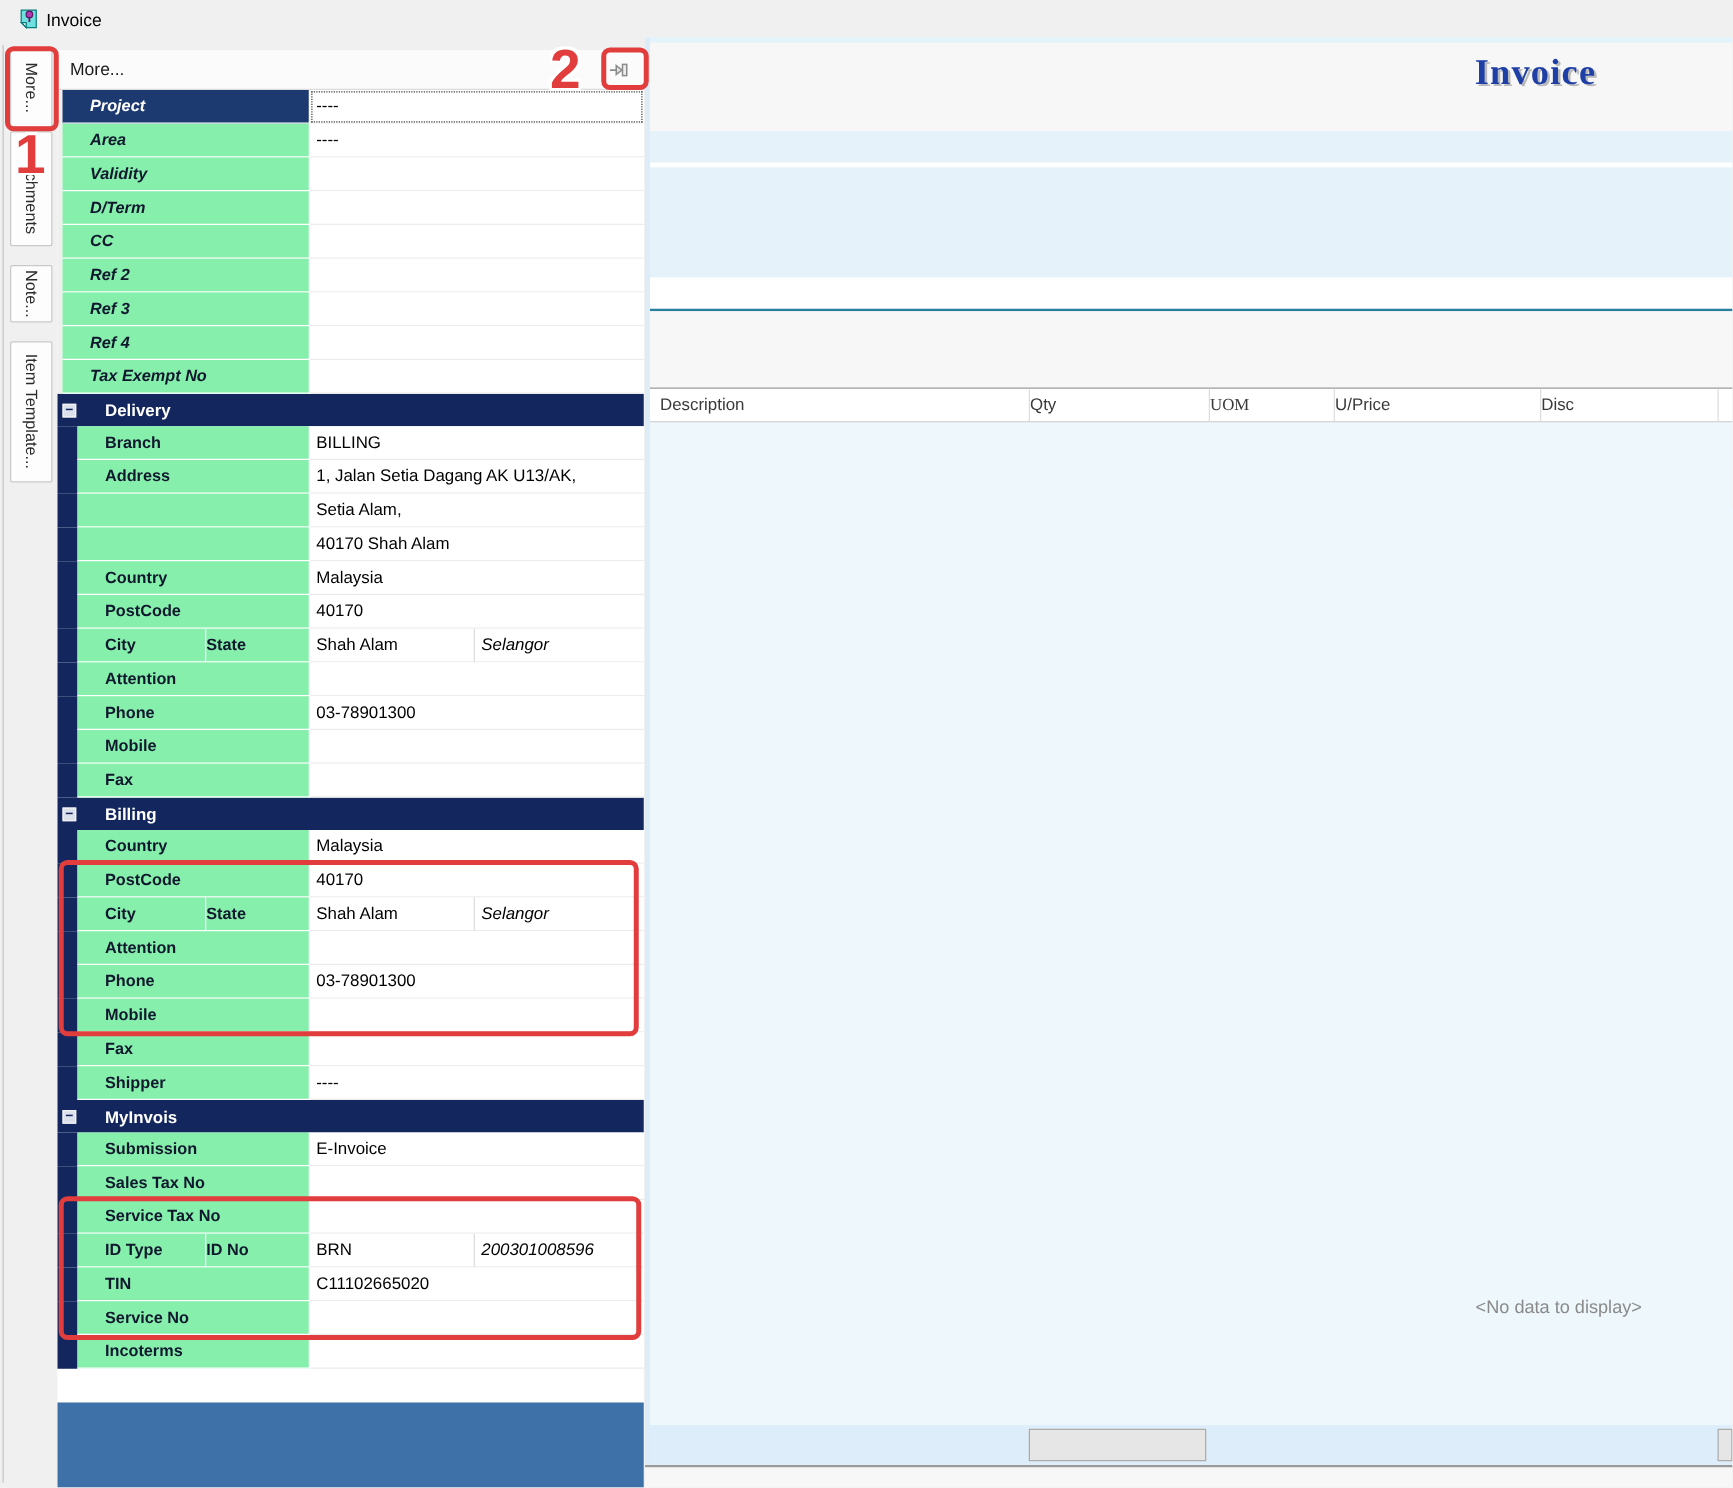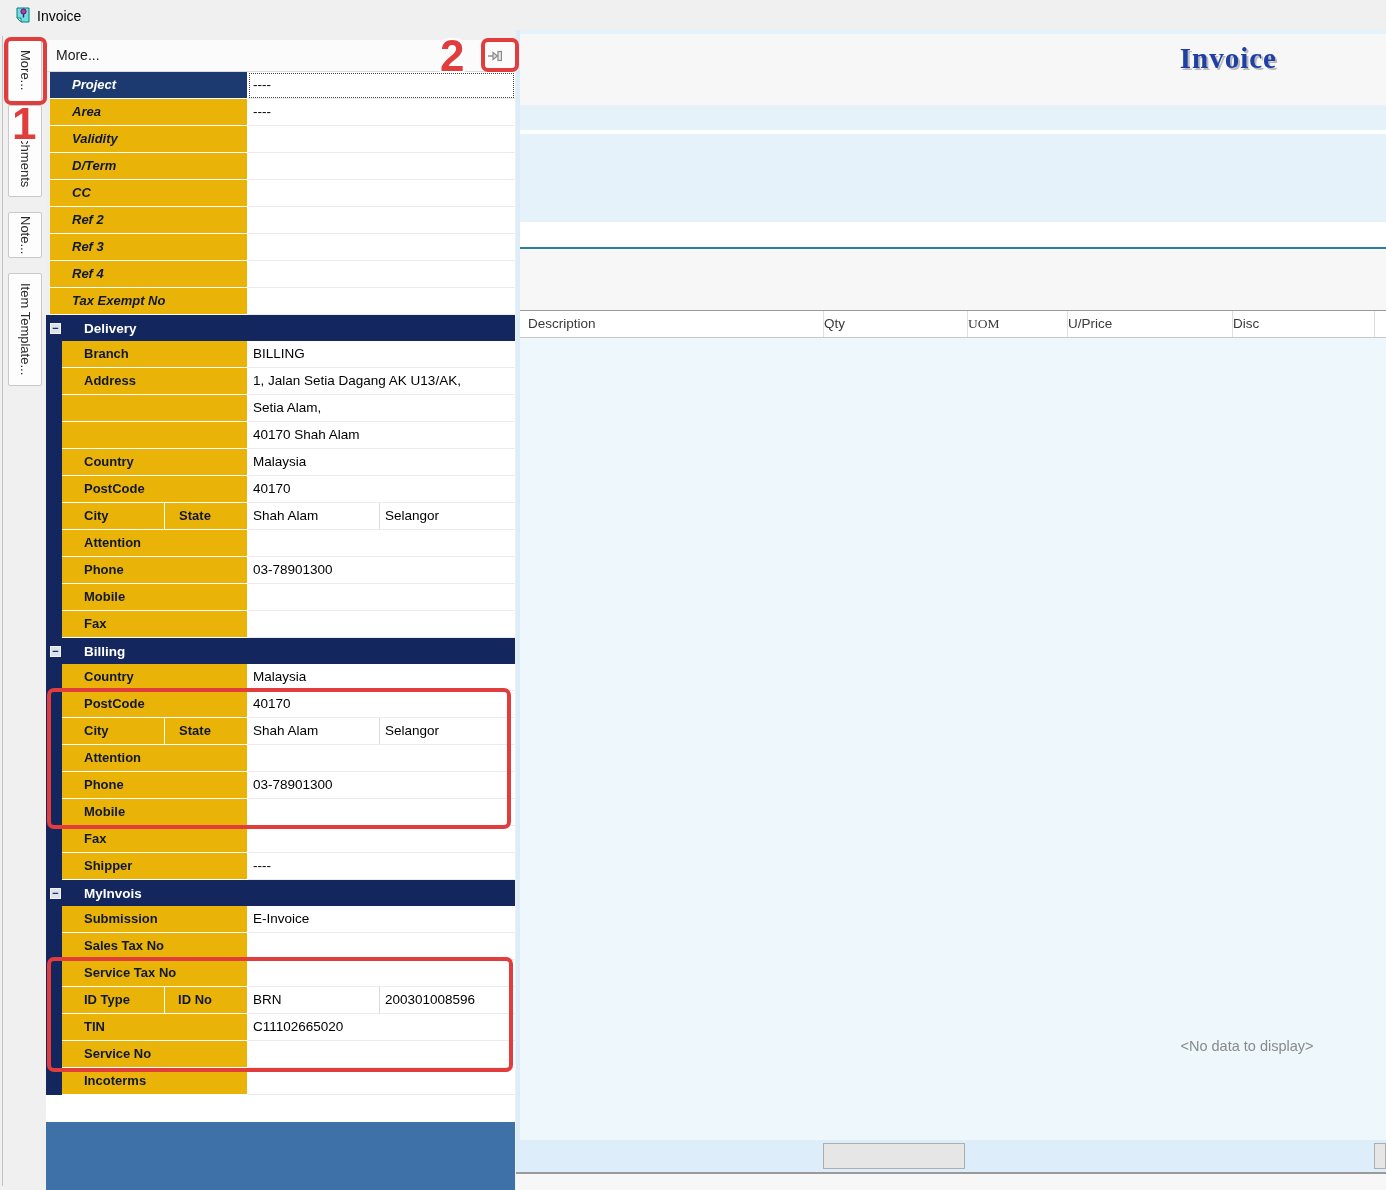--- a/index.html
+++ b/index.html
@@ -37,31 +37,31 @@
 
   .sec-header { height:26px; background:#13265d; color:#fff; font-weight:bold; font-size:13.5px;
                 display:flex; align-items:center; }
   .mbox { width:11px; height:11px; margin-left:4px; background:#dde1ec; border:1px solid #f2f2f2;
           color:#13265d; font-size:11px; line-height:8px; text-align:center; font-weight:bold; cursor:pointer; }
   .sec-header .sec-label { margin-left:23px; }
 
   .pgrow { display:flex; height:27px; }
   .pgrow .strip { width:16px; background:#13265d; flex:none; }
   .pgrow.topgroup .strip { width:4px; background:#eef0ee; }
-  .lbl { background:#eab308; border-bottom:1px solid #fff; border-right:1px solid #fff;
+  .lbl { background:#86efac; border-bottom:1px solid #fff; border-right:1px solid #fff;
          font-weight:bold; color:#10182e; font-size:13px; line-height:25px; padding-left:22px; flex:none; }
   .pgrow .lbl.single { width:186px; }
   .pgrow.topgroup .lbl.single { width:198px;font-style:italic; }
   .lbl.lbl1 { width:103px; }
-  .lbl.lbl2 { width:83px; padding-left:0; padding-right:22px; text-align:center; }
+  .lbl.lbl2 { width:83px; padding-left:0; padding-right:22px; text-align:left; }
   .val { background:#fff; border-bottom:1px solid #ececec; font-size:13.5px; color:#000;
          line-height:25px; padding-left:5px; }
   .val.single { flex:1; }
   .val.val1 { width:132px; flex:none; border-right:1px solid #dcdcdc; }
-  .val.val2 { flex:1; }
+  .val.val2 { flex:1;font-style:italic; }
   .pgrow.sel .lbl { background:#1c3a6f; color:#fff; }
   .pgrow.sel .val { outline:1px dotted #444; outline-offset:-2px; }
   .grid-footer { position:absolute; left:0; top:1082px; width:469px; height:68px; background:#3d71a8; }
 
   
   .rightpanel { position:absolute; left:516px; top:30px; width:870px; height:1160px; background:#f7f7f7; }
   .band { position:absolute; left:0; width:870px; }
   .b-topline   { top:0;    height:4px;  background:#e4f2fb; }
   .b-band1     { top:75px; height:25px; background:#e6f2fa; }
   .b-white1    { top:100px;height:4px;  background:#fdfefe; }

